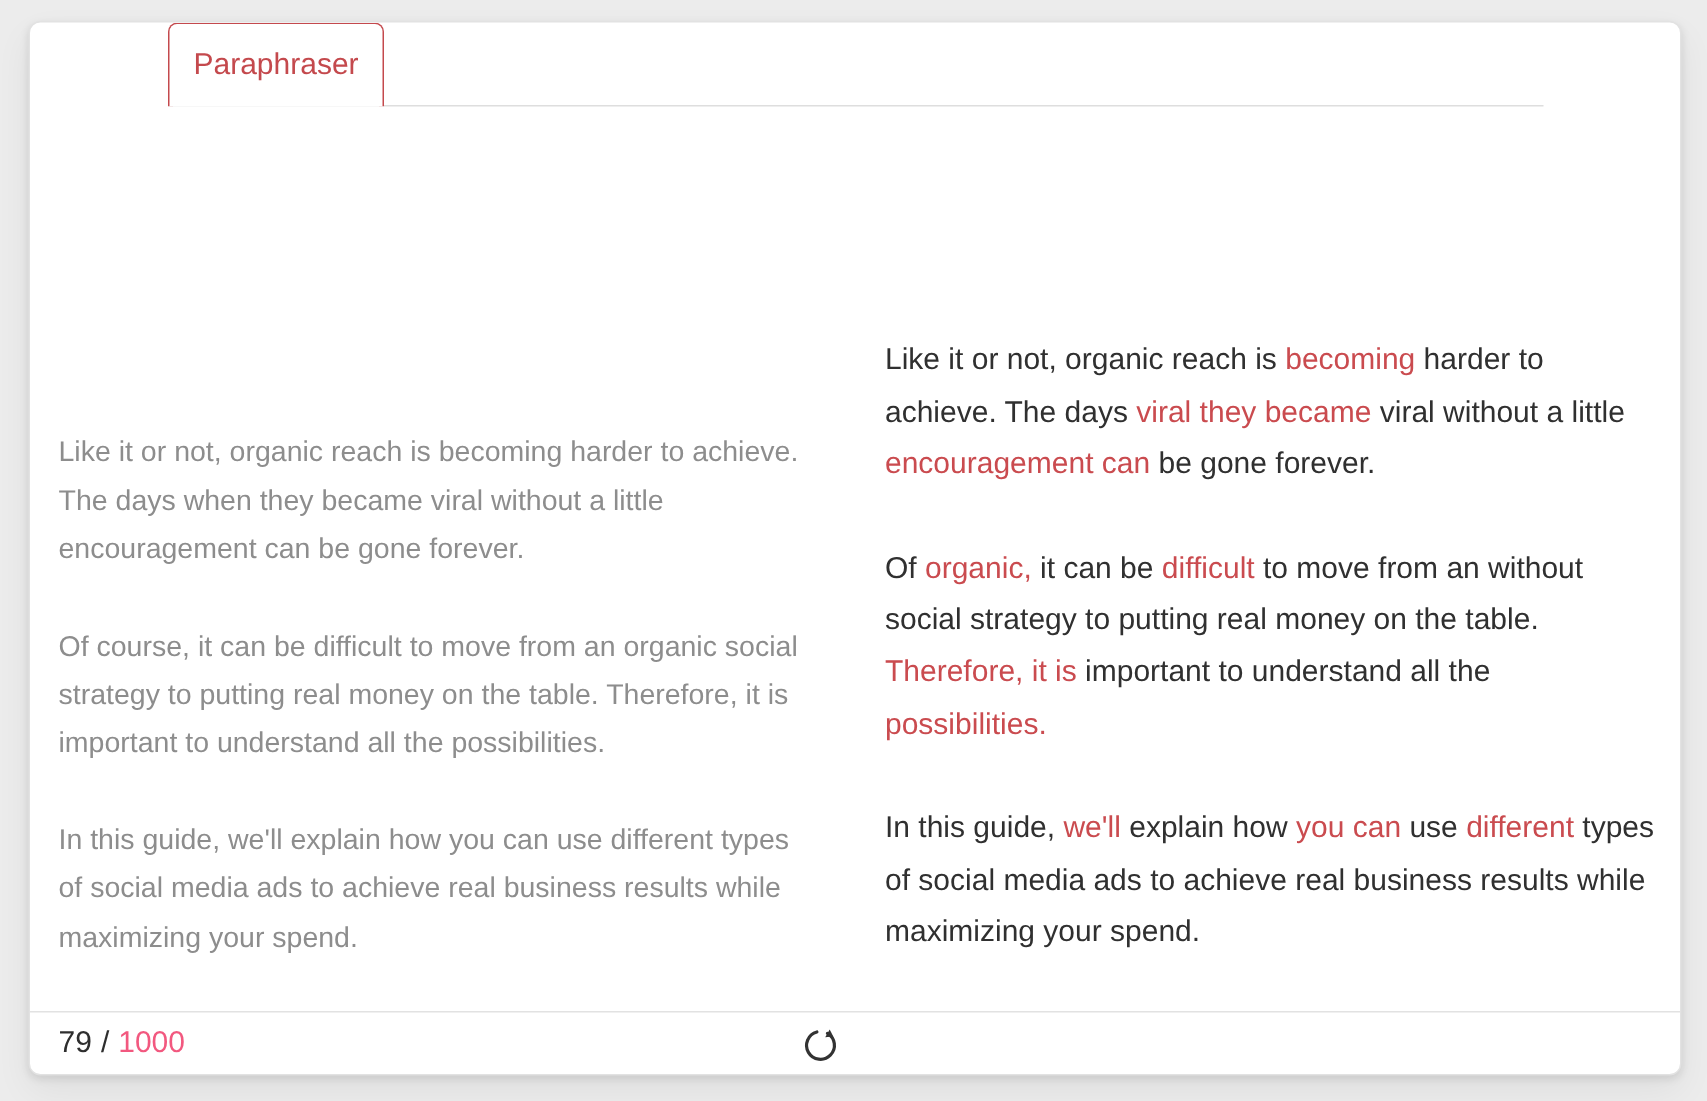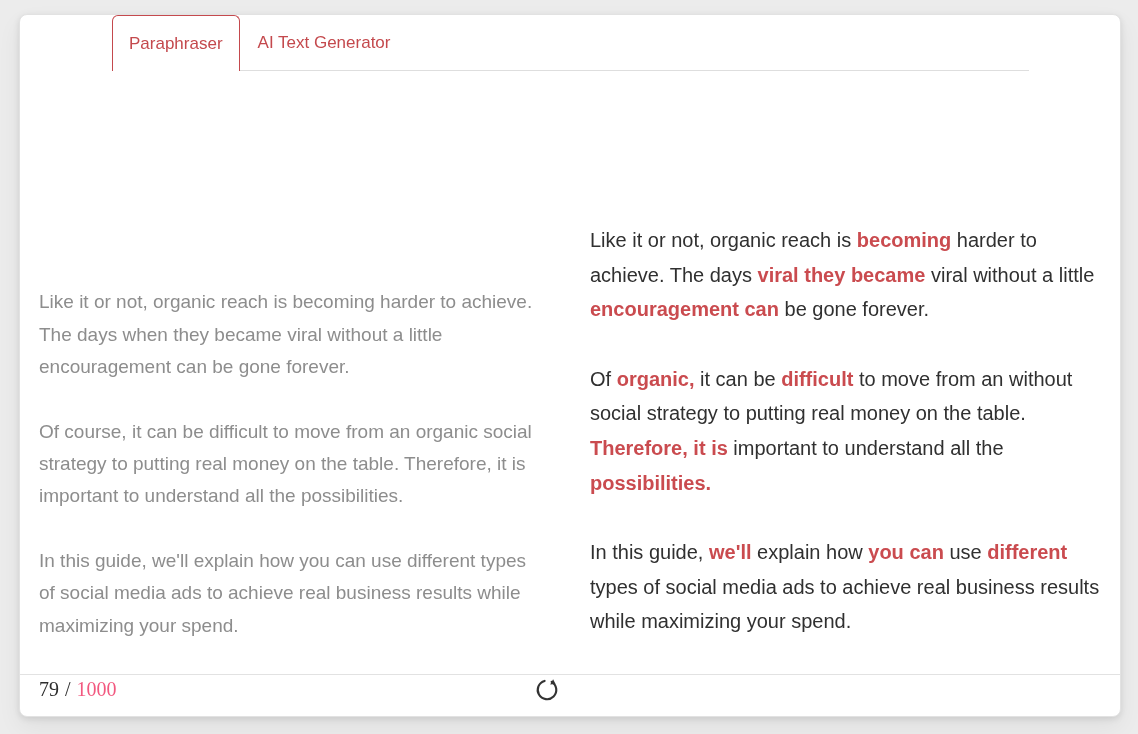--- a/index.html
+++ b/index.html
@@ -18,21 +18,21 @@
     position:absolute;left:19px;top:14px;width:1102px;height:703px;
     background:#fff;border:1px solid #e2e2e2;border-radius:8px;
     box-shadow:0 2px 6px rgba(0,0,0,.10),0 10px 24px rgba(0,0,0,.06);
     display:flex;flex-direction:column;
   }
   
   .tabbar{height:56px;flex:0 0 auto;padding:0 91px 0 92px;}
   .tabs{display:flex;height:100%;border-bottom:1px solid var(--border-gray);}
   .tab{
     display:flex;align-items:center;padding:0 18px;
-    font-size:17px;color:var(--accent);cursor:pointer;white-space:nowrap;
+    font-size:20px;color:var(--accent);cursor:pointer;white-space:nowrap;
     background:transparent;border:none;
   }
   .tab.active{
     border:1.5px solid var(--accent);border-bottom:none;
     border-radius:6px 6px 0 0;background:#fff;margin-bottom:-1px;
     padding:0 16px;
   }
   
   .content{flex:1 1 auto;display:flex;min-height:0;align-items:flex-end;}
   .panel{overflow:hidden;}
@@ -40,46 +40,45 @@
     width:551px;flex:0 0 551px;padding:18px 24px 0 19px;
     font-size:19px;line-height:32.4px;color:var(--input-text);
   }
   .divider{width:2px;flex:0 0 2px;background:var(--accent);}
   .panel.right{
     flex:1 1 auto;padding:20px 14px 0 17px;
     font-size:20px;line-height:34.6px;color:var(--output-text);
   }
   .panel.left p{margin:0 0 32px;}
   .panel.right p{margin:0 0 35px;}
-  .panel.right .hl{color:var(--highlight);font-weight:bold;cursor:pointer;}
+  .panel.right .hl{color:var(--highlight);font-weight:normal;cursor:pointer;}
   
   .footer{
     flex:0 0 42px;border-top:1px solid #e2e2e2;
-    display:flex;align-items:flex-start;font-family:Liberation Serif, serif;
+    display:flex;align-items:center;
   }
   .footer-left{
     width:553px;flex:0 0 553px;display:flex;align-items:center;
     justify-content:space-between;padding:0 12px 0 19px;
   }
   .counter{display:flex;align-items:center;gap:6px;font-size:20px;color:var(--count-dark);}
   .counter .limit{color:var(--limit-pink);}
   .refresh-btn{
     background:none;border:none;padding:0;margin:0;cursor:pointer;
     width:28px;height:28px;display:flex;align-items:center;justify-content:center;
   }
 </style>
 </head>
 <body>
 
 <div class="card">
 
   <div class="tabbar">
     <div class="tabs">
       <div class="tab active">Paraphraser</div>
-      <div class="tab">AI Text Generator</div>
     </div>
   </div>
 
   <div class="content">
     <div class="panel left" id="input-panel">
         <p>Like it or not, organic reach is becoming harder to achieve. The days when they became viral without a little encouragement can be gone forever.</p>
         <p>Of course, it can be difficult to move from an organic social strategy to putting real money on the table. Therefore, it is important to understand all the possibilities.</p>
         <p>In this guide, we'll explain how you can use different types of social media ads to achieve real business results while maximizing your spend.</p>
       </div>
     <div class="divider"></div>

